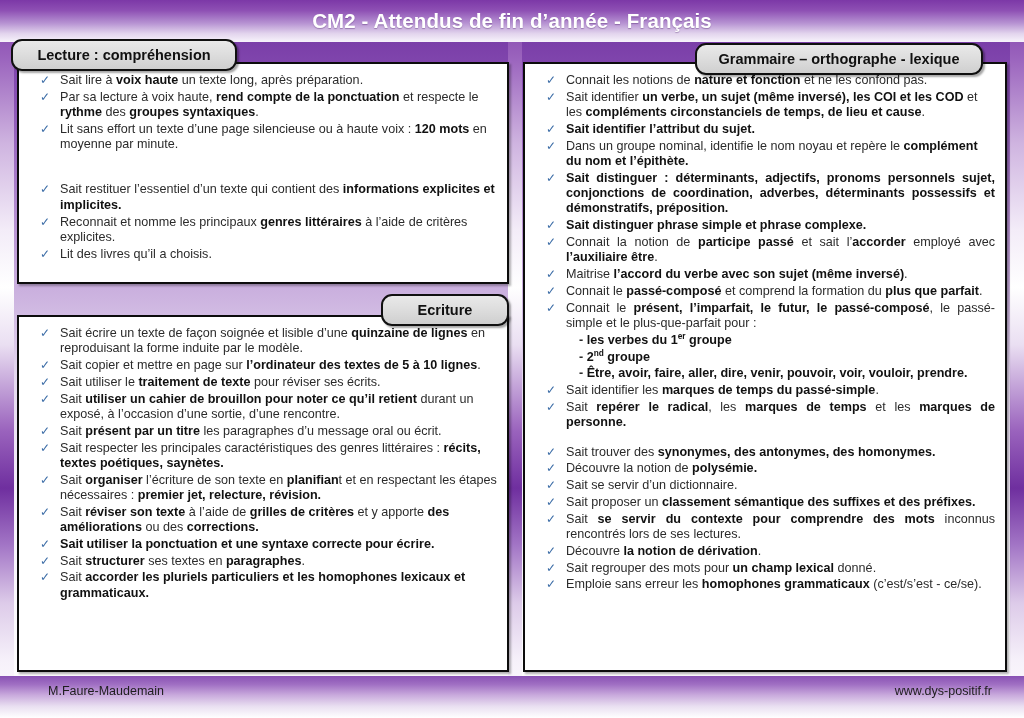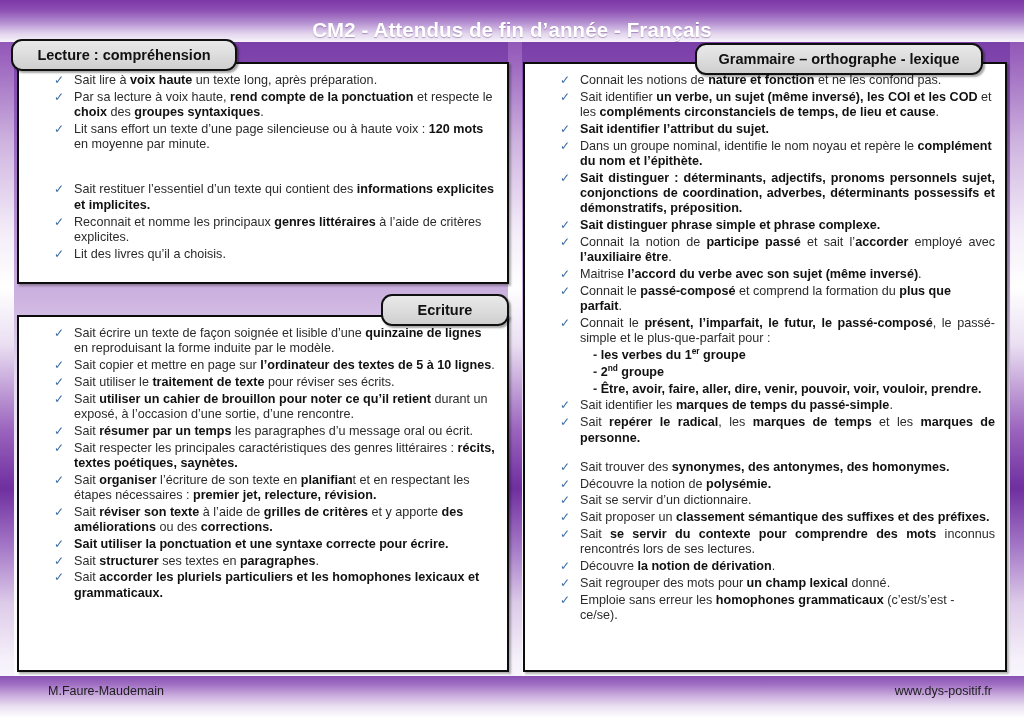--- a/index.html
+++ b/index.html
@@ -63,21 +63,21 @@
     left: 0; top: 0;
     width: 1024px;
     height: 42px;
     background: linear-gradient(to bottom,
       #7c38a7 0%,
       #8e50b4 25%,
       #b692d2 55%,
       #e2d4ed 80%,
       #f7f3fb 100%);
     display: flex;
-    align-items: flex-end;
+    align-items: center;
     justify-content: center;
   }
   #page-title {
     color: #ffffff;
     font-size: 20.5px;
     font-weight: bold;
     letter-spacing: 0.1px;
     font-family: "Liberation Sans", sans-serif;
     text-shadow: 0 1px 1px rgba(60,20,90,0.35);
     white-space: nowrap;
@@ -89,21 +89,21 @@
     box-sizing: border-box;
     background: #ffffff;
     border: 2.5px solid #0c0c0c;
     box-shadow: 2px 2px 2px rgba(0,0,0,0.30);
   }
   #panel-lecture  { left: 17px;  top: 62px;  width: 492px; height: 222px; }
   #panel-ecriture { left: 17px;  top: 315px; width: 492px; height: 357px; }
   #panel-grammaire{ left: 523px; top: 62px;  width: 484px; height: 610px; }
 
   .panel-body {
-    padding: 9px 10px 6px 26px;
+    padding: 9px 10px 6px 12px;
   }
 
   
   .tab {
     position: absolute;
     box-sizing: border-box;
     background: linear-gradient(to bottom, #e9e9e9 0%, #dedede 45%, #cfcfcf 100%);
     border: 2px solid #101010;
     border-radius: 11px;
     box-shadow: 2px 2px 2px rgba(0,0,0,0.35);
@@ -195,40 +195,40 @@
   <div class="vstrip right"></div>
 
   <div id="title-band">
     <div id="page-title">CM2 - Attendus de fin d’année - Français</div>
   </div>
 
   <div class="panel" id="panel-lecture">
     <div class="panel-body">
       <ul class="chk" id="list-lecture">
           <li>Sait lire à <b>voix haute</b> un texte long, après préparation.</li>
-          <li>Par sa lecture à voix haute, <b>rend compte de la ponctuation</b> et respecte le <b>choix</b> des <b>groupes syntaxiques</b>.</li>
+          <li>Par sa lecture à voix haute, <b>rend compte de la ponctuation</b> et respecte le <b>rythme</b> des <b>groupes syntaxiques</b>.</li>
           <li>Lit sans effort un texte d’une page silencieuse ou à haute voix : <b>120 mots</b> en moyenne par minute.</li>
           <li style="margin-top: 30px;">Sait restituer l’essentiel d’un texte qui contient des <b>informations explicites et implicites.</b></li>
           <li>Reconnait et nomme les principaux <b>genres littéraires</b> à l’aide de critères explicites.</li>
           <li>Lit des livres qu’il a choisis.</li>
         </ul>
     </div>
   </div>
   <div class="tab" id="tab-lecture">
     <span>Lecture : compréhension</span>
   </div>
 
   <div class="panel" id="panel-ecriture">
     <div class="panel-body">
       <ul class="chk" id="list-ecriture">
           <li>Sait écrire un texte de façon soignée et lisible d’une <b>quinzaine de lignes</b> en reproduisant la forme induite par le modèle.</li>
           <li>Sait copier et mettre en page sur <b>l’ordinateur des textes de 5 à 10 lignes</b>.</li>
           <li>Sait utiliser le <b>traitement de texte</b> pour réviser ses écrits.</li>
           <li>Sait <b>utiliser un cahier de brouillon pour noter ce qu’il retient</b> durant un exposé, à l’occasion d’une sortie, d’une rencontre.</li>
-          <li>Sait <b>résumer par un temps</b> les paragraphes d’u message oral ou écrit.</li>
+          <li>Sait <b>présent par un titre</b> les paragraphes d’u message oral ou écrit.</li>
           <li>Sait respecter les principales caractéristiques des genres littéraires : <b>récits, textes poétiques, saynètes.</b></li>
           <li>Sait <b>organiser</b> l’écriture de son texte en <b>planifian</b>t et en respectant les étapes nécessaires : <b>premier jet, relecture, révision.</b></li>
           <li>Sait <b>réviser son texte</b> à l’aide de <b>grilles de critères</b> et y apporte <b>des améliorations</b> ou des <b>corrections.</b></li>
           <li><b>Sait utiliser la ponctuation et une syntaxe correcte pour écrire.</b></li>
           <li>Sait <b>structurer</b> ses textes en <b>paragraphes</b>.</li>
           <li>Sait <b>accorder les pluriels particuliers et les homophones lexicaux et grammaticaux.</b></li>
         </ul>
     </div>
   </div>
   <div class="tab" id="tab-ecriture">

